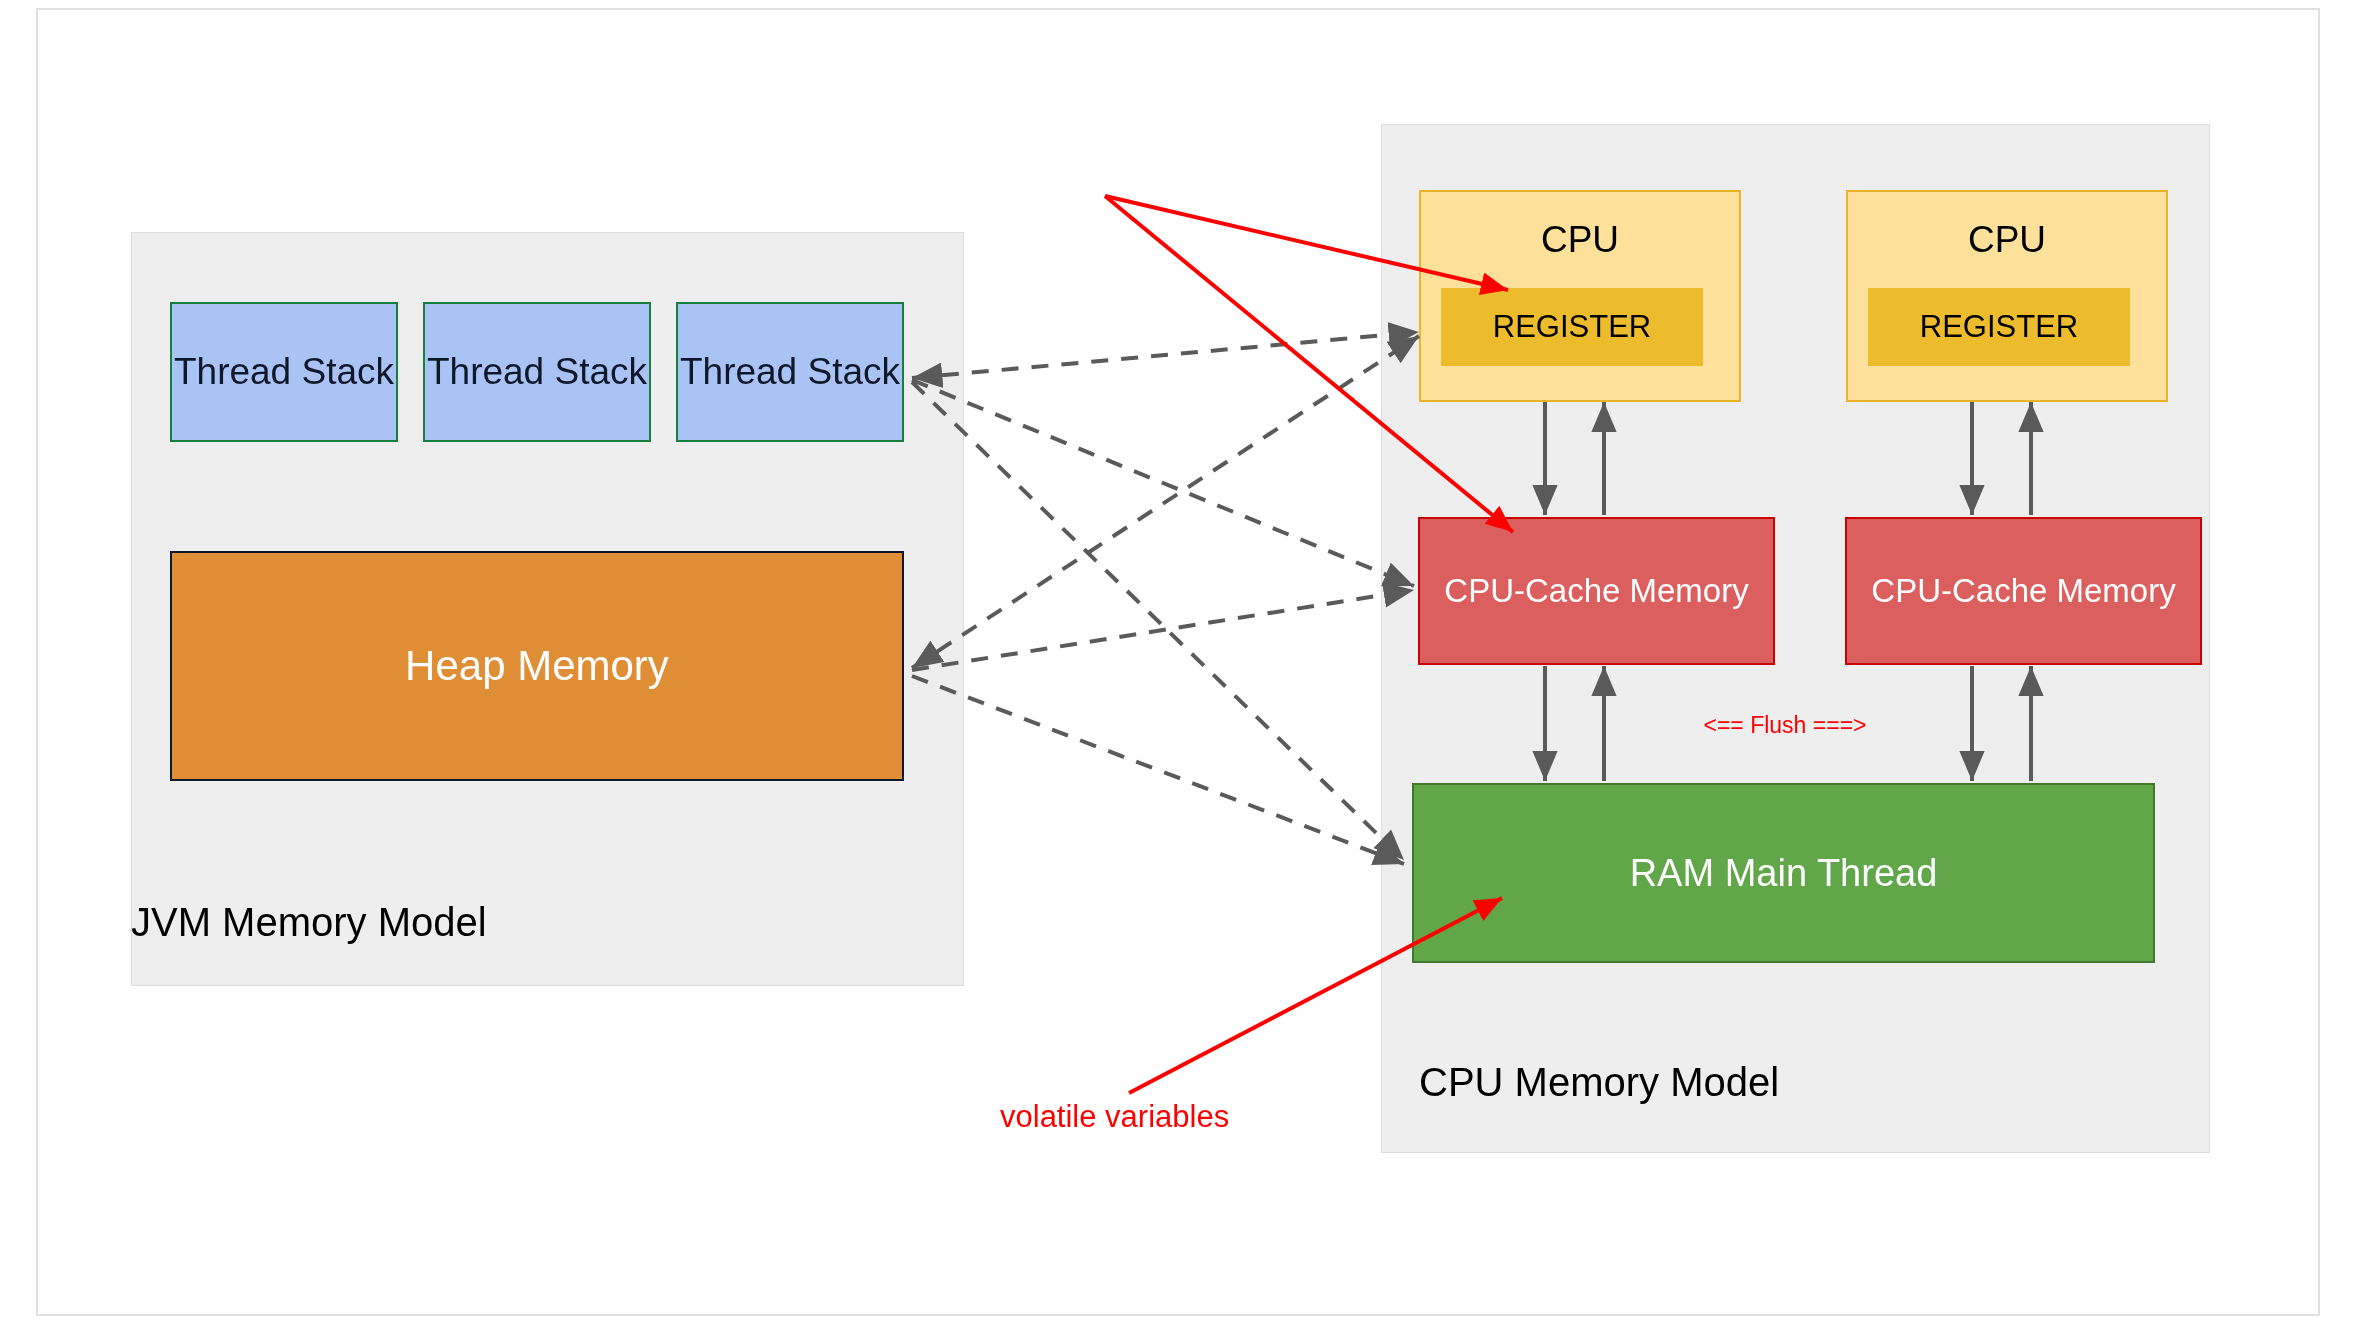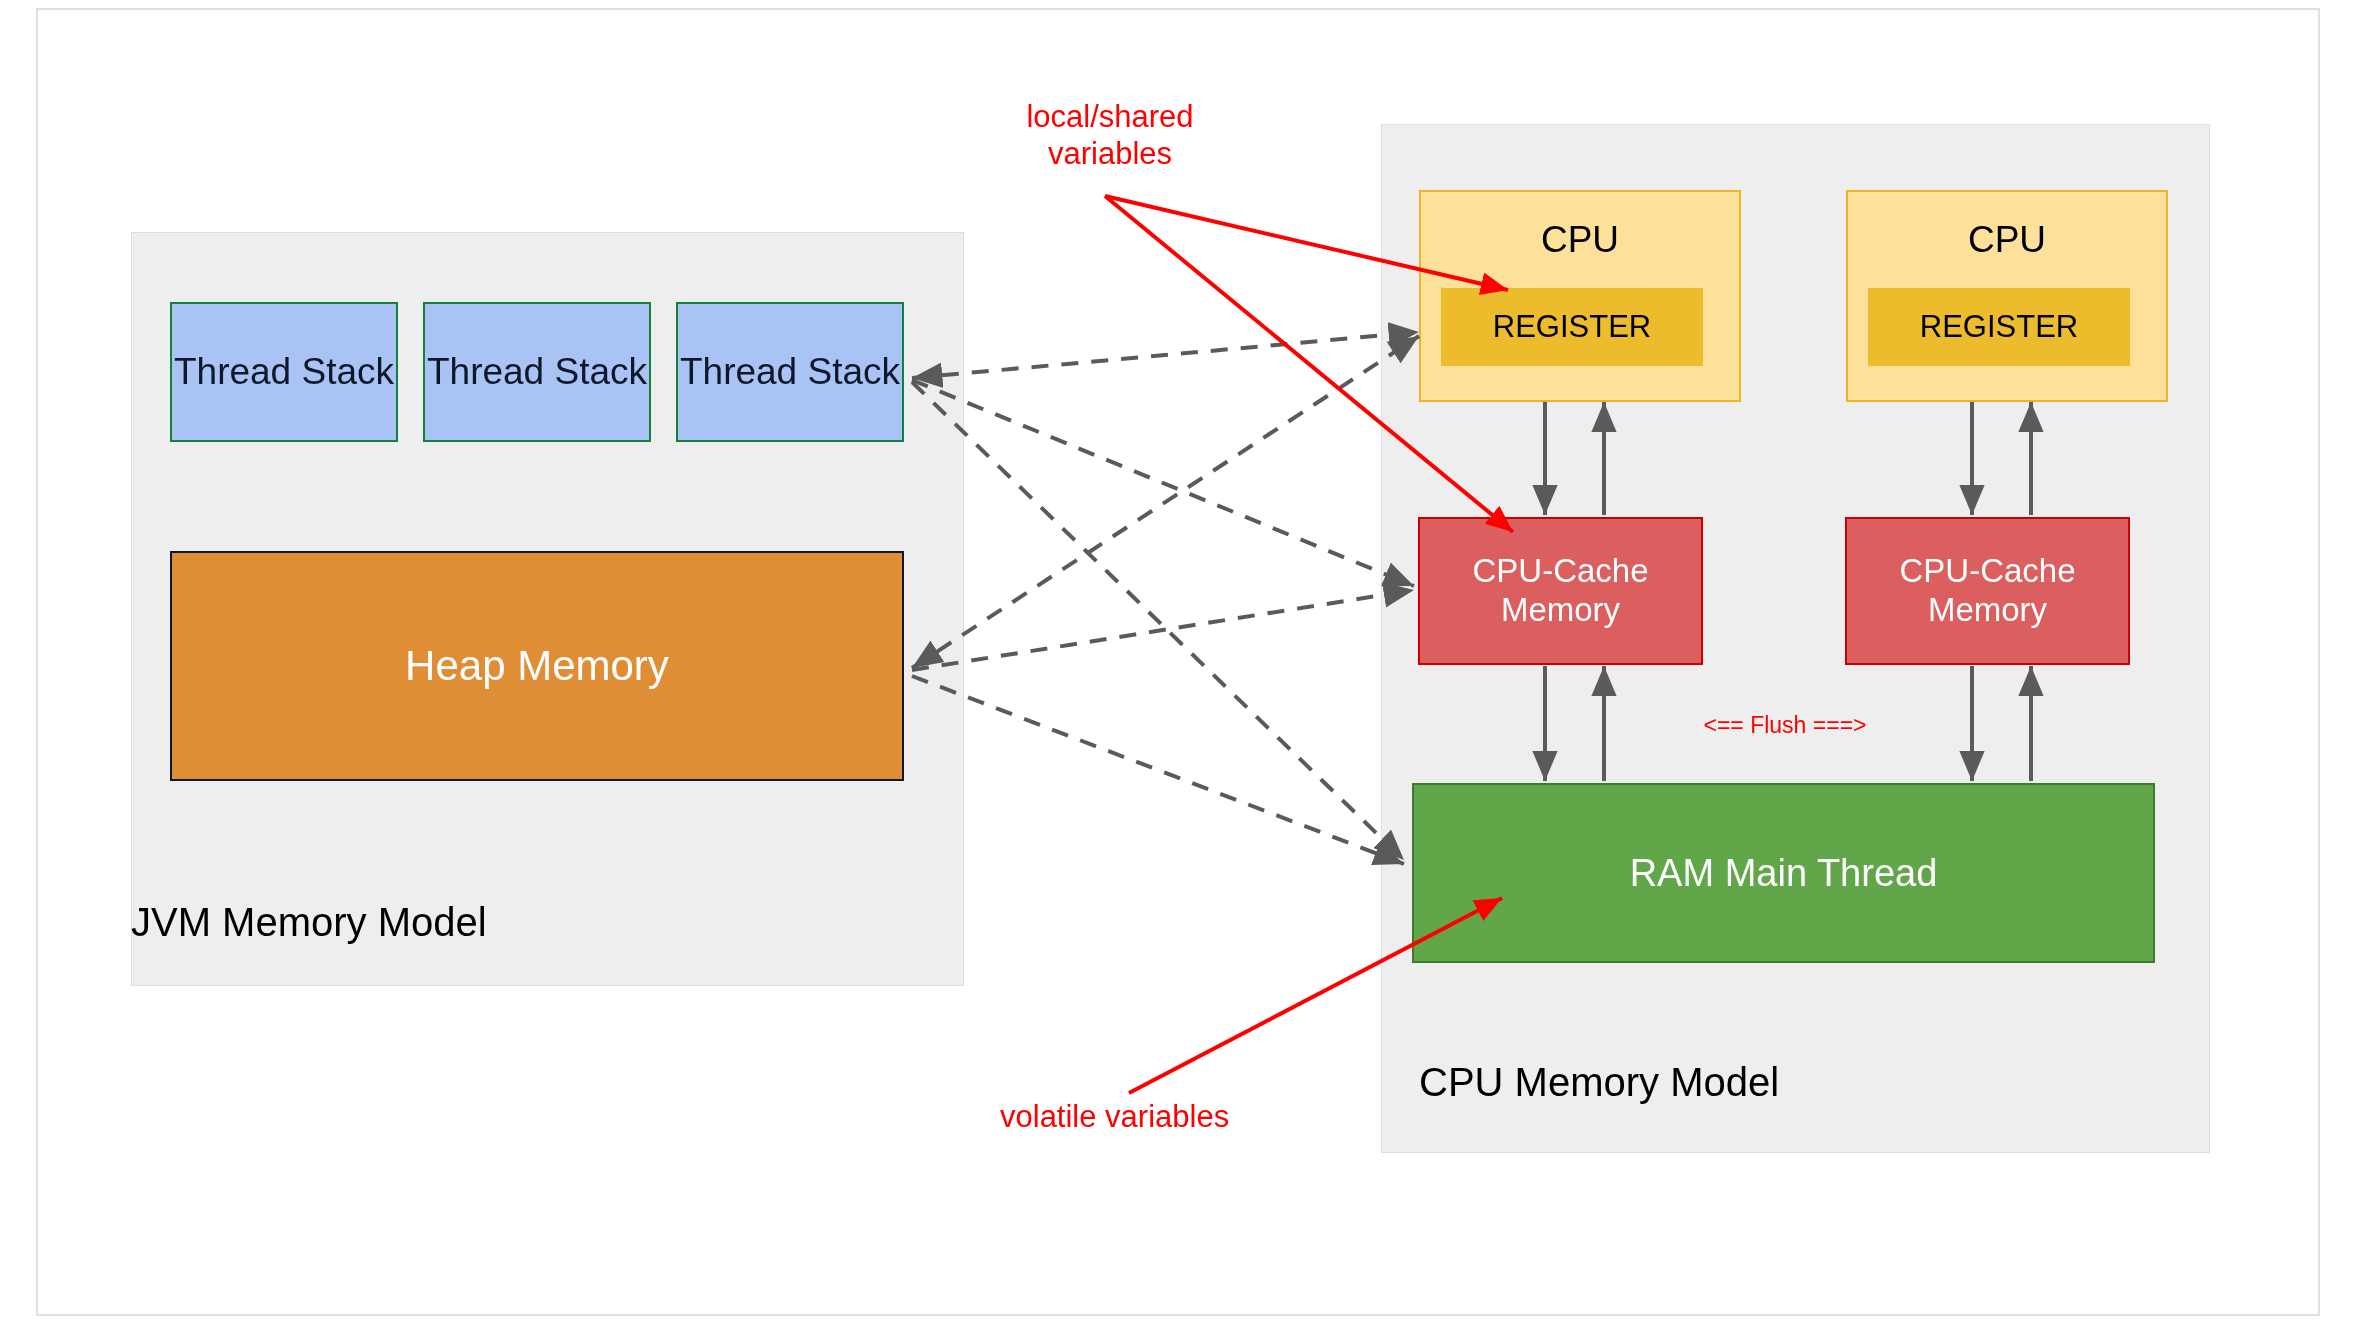--- a/index.html
+++ b/index.html
@@ -107,21 +107,21 @@
     border: none;
   }
   #register-1 { left: 1441px; }
   #register-2 { left: 1868px; }
 
   .cache-box {
     background: #db5f5f;
     border: 2px solid #cc0000;
     color: #ffffff;
     font-size: 33px;
-    width: 285px;
+    width: 357px;
     height: 148px;
     top: 517px;
   }
   #cache-1 { left: 1418px; }
   #cache-2 { left: 1845px; }
 
   #ram-memory {
     left: 1412px;
     top: 783px;
     width: 743px;
@@ -256,18 +256,16 @@
     <g stroke="#ff0000" stroke-width="4" fill="none">
 
       <line x1="1105" y1="196" x2="1508" y2="290" marker-end="url(#arrow-red)"></line>
 
       <line x1="1105" y1="196" x2="1513" y2="532" marker-end="url(#arrow-red)"></line>
 
       <line x1="1129" y1="1093" x2="1502" y2="898" marker-end="url(#arrow-red)"></line>
     </g>
   </svg>
 
-  <div class="annotation" id="ann-local-shared">local/shared
-variables</div>
   <div class="annotation" id="ann-volatile">volatile variables</div>
   <div class="annotation" id="ann-flush">&lt;== Flush ===&gt;</div>
 
 </div>
 
 </body></html>

